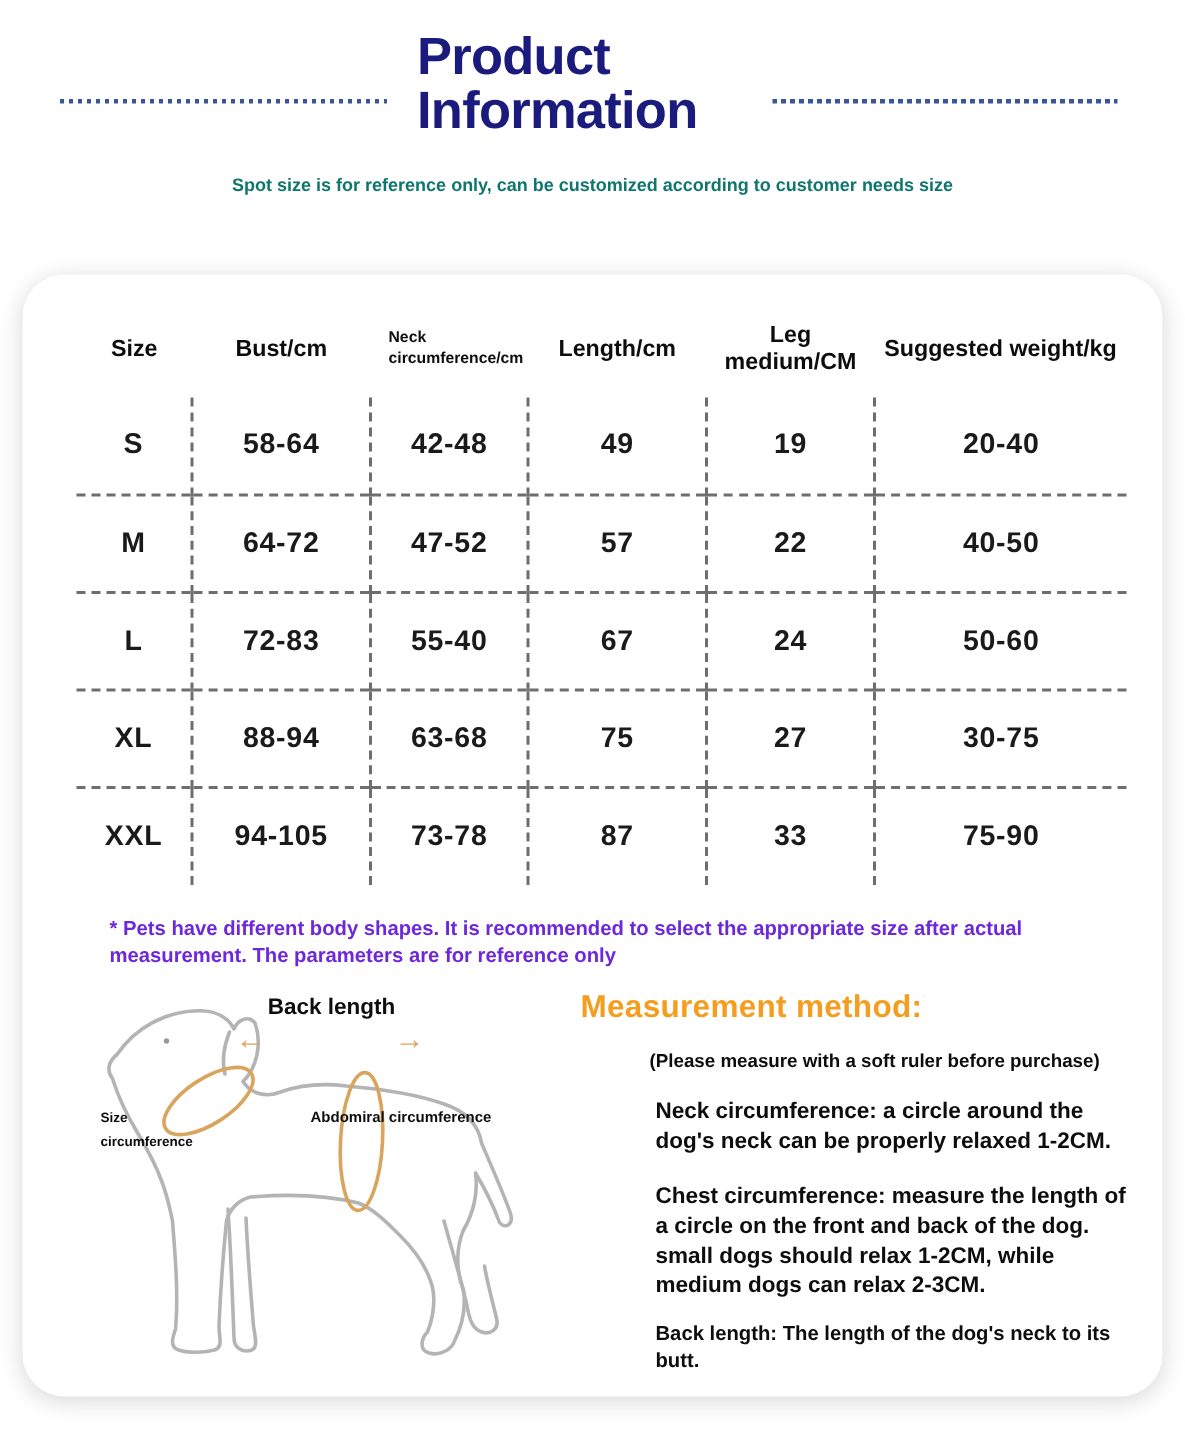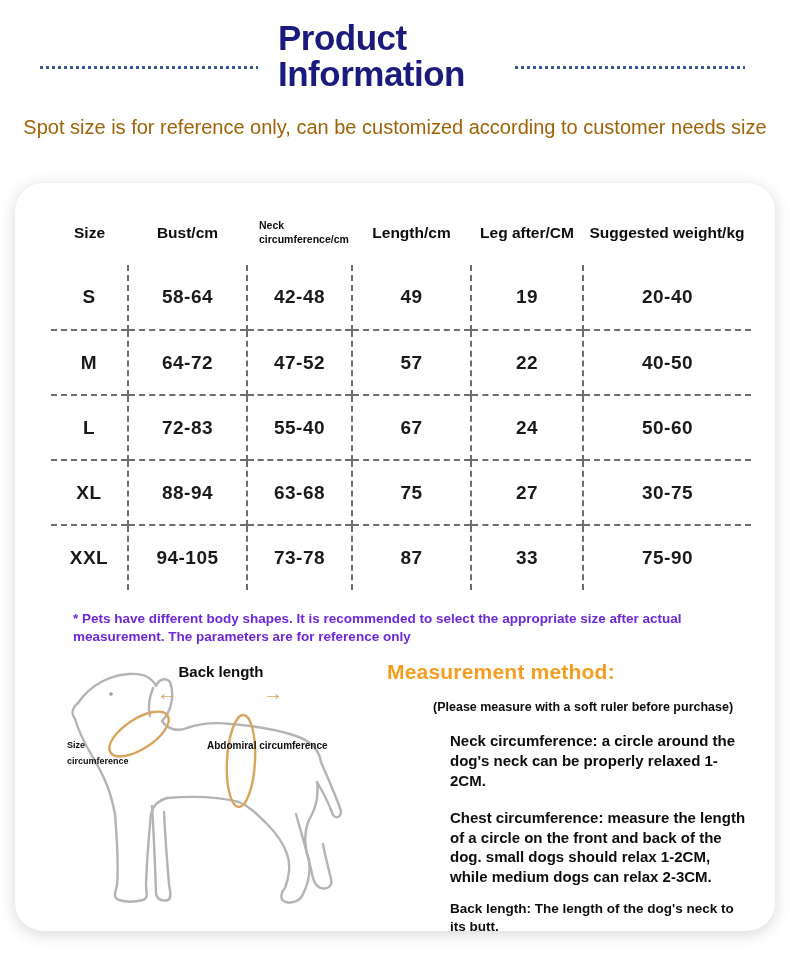--- a/index.html
+++ b/index.html
@@ -8,21 +8,21 @@
 
   
   .header { position:relative; height:150px; }
   .title { position:absolute; left:278px; top:20px; font-size:35px; font-weight:bold;
            color:#1b1b7d; line-height:1.04; letter-spacing:-0.5px; }
   .dash-line { position:absolute; top:66px; height:3px;
                background:repeating-linear-gradient(90deg,#3a5795 0,#3a5795 3px,transparent 3px,transparent 6px); }
   .dash-left { left:40px; width:218px; }
   .dash-right { left:515px; width:230px; }
   .subtitle { position:absolute; top:116px; left:0; width:100%; text-align:center;
-              font-size:20px; font-weight:normal; color:#a16207; }
+              font-size:12px; font-weight:bold; color:#0f766e; }
 
   
   .card { width:760px; height:748px; margin:33px auto 0; background:#fff;
           border-radius:28px; box-shadow:0 3px 16px rgba(0,0,0,0.16);
           padding:18px 24px 0 36px; }
 
   
   table.size-chart { width:100%; border-collapse:collapse; table-layout:fixed; }
   .size-chart th { height:64px; font-size:15.5px; font-weight:bold; vertical-align:middle; text-align:center; color:#0d0d0d; }
   .size-chart th.small { font-size:10.5px; line-height:1.3; text-align:left; padding-left:12px; }
@@ -44,21 +44,21 @@
   .arrow-left { left:106px; }
   .arrow-right { left:212px; }
   .neck-label { position:absolute; left:16px; top:80px; width:60px;
                 font-size:9px; font-weight:bold; line-height:1.7; color:#0d0d0d; }
   .abdominal-label { position:absolute; left:156px; top:82px; width:140px;
                      font-size:10px; font-weight:bold; color:#0d0d0d; }
 
   .measure { flex:1; padding:2px 0 0 24px; }
   .measure-heading { font-size:21px; font-weight:bold; color:#f59d1f; letter-spacing:0.2px; }
   .measure-note { margin:16px 0 0 46px; font-size:12.5px; font-weight:bold; color:#0d0d0d; }
-  .measure-p { margin:17px 0 0 63px; font-size:15px; font-weight:bold;
+  .measure-p { margin:17px 0 0 50px; font-size:15px; font-weight:bold;
                color:#0d0d0d; line-height:1.32; }
   .measure-p.last { font-size:13.5px; margin-top:13px; }
 </style>
 </head>
 <body>
 
 <div class="header">
   <div class="dash-line dash-left"></div>
   <div class="dash-line dash-right"></div>
   <div class="title">
@@ -78,21 +78,21 @@
       <col style="width:17%">
         <col style="width:16%">
         <col style="width:24%">
     </colgroup>
     <thead>
       <tr>
         <th>Size</th>
         <th>Bust/cm</th>
         <th class="small">Neck circumference/cm</th>
         <th>Length/cm</th>
-        <th>Leg after/CM</th>
+        <th>Leg medium/CM</th>
         <th>Suggested weight/kg</th>
       </tr>
     </thead>
     <tbody>
       <tr>
         <td>S</td>
         <td>58-64</td>
         <td>42-48</td>
         <td>49</td>
         <td>19</td>

